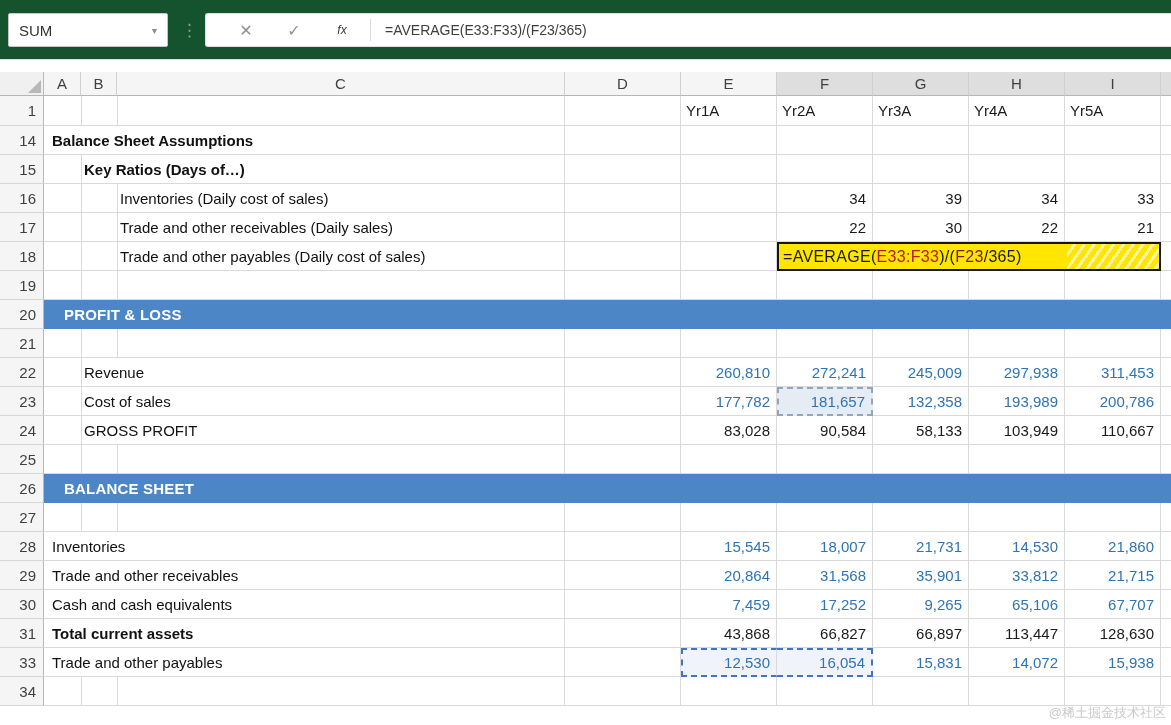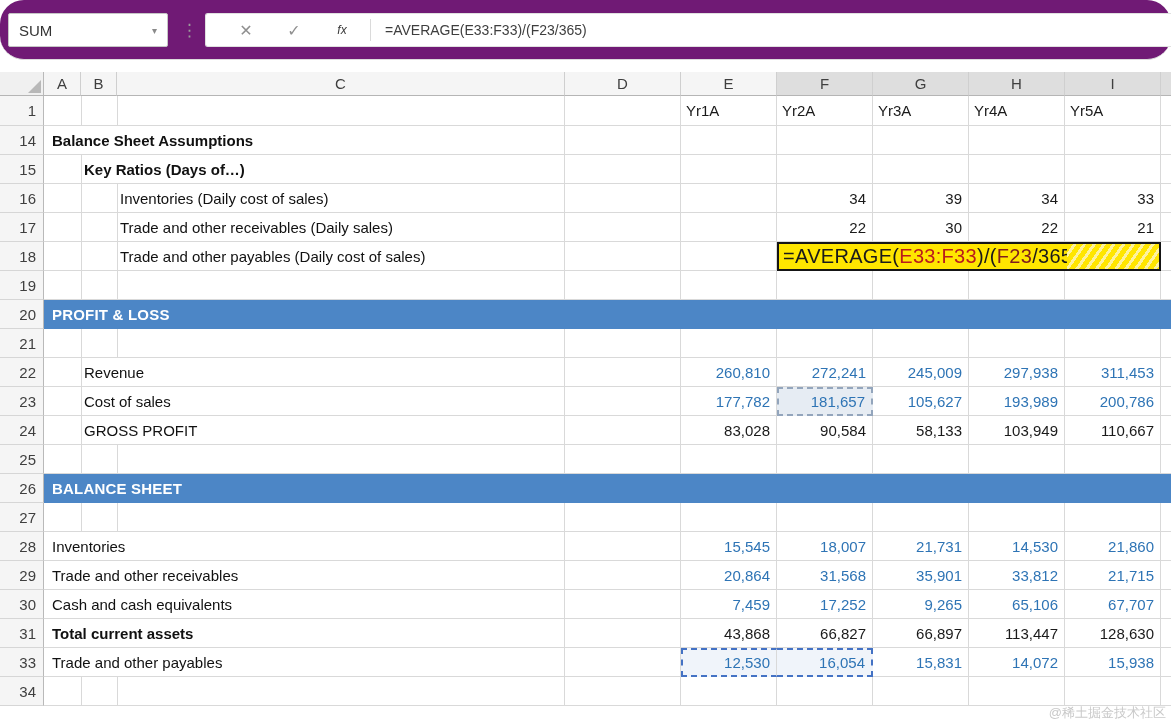--- a/index.html
+++ b/index.html
@@ -1,21 +1,21 @@
 <!DOCTYPE html>
 <html><head>
 <meta charset="utf-8">
 <style>
   * { box-sizing: border-box; margin: 0; padding: 0; }
   html,body { width: 1171px; height: 725px; overflow: hidden; background: #fff;
               font-family: "Liberation Sans", sans-serif; }
   .app { position: relative; width: 1171px; height: 725px; }
 
   
-  .topstrip { height: 60px; background: #701a75; border-bottom: 1px solid #dcdcdc; position: relative; border-radius: 24px; }
+  .topstrip { height: 60px; background: #14532d; border-bottom: 1px solid #dcdcdc; position: relative; }
   .namebox { position: absolute; left: 8px; top: 13px; width: 160px; height: 34px; background: #fff;
              border: 1px solid #c6c6c6; border-radius: 2px; display: flex; align-items: center;
              padding: 0 10px; font-size: 15px; color: #333; }
   .namebox .caret { margin-left: auto; color: #8a8a8a; font-size: 10px; }
   .grip { position: absolute; left: 181px; top: 13px; height: 34px; display: flex; align-items: center;
           color: #9b9b9b; font-size: 17px; }
   .fbar { position: absolute; left: 205px; top: 13px; right: 0; height: 34px; background: #fff;
           border: 1px solid #e0e0e0; border-right: none; border-radius: 3px 0 0 3px;
           display: flex; align-items: center; padding-left: 16px; }
   .fbtn { width: 48px; text-align: center; color: #8f8f8f; font-size: 16px; }
@@ -53,32 +53,32 @@
   .gl { position: absolute; top: 0; bottom: 0; width: 1px; background: #d9d9d9; }
   .cd { width: 116px; border-right: 1px solid #d9d9d9; border-bottom: 1px solid #d9d9d9; }
   .cv { width: 96px; border-right: 1px solid #d9d9d9; border-bottom: 1px solid #d9d9d9;
         display: flex; align-items: center; justify-content: flex-end; padding-right: 6px;
         font-size: 15px; color: #1a1a1a; }
   .cv.left { justify-content: flex-start; padding-left: 5px; padding-right: 0; }
   .blue { color: #2e74b5; }
   .rsliver { width: 10px; border-bottom: 1px solid #d9d9d9; }
 
   .banner { flex: 1; background: #4c86c6; color: #fff; font-weight: bold; font-size: 15px;
-            display: flex; align-items: center; padding-left: 8px; letter-spacing: .2px; }
+            display: flex; align-items: center; padding-left: 20px; letter-spacing: .2px; }
 
   
   .ref2 { background: #e6ecf3; border: 2px dashed #93a5bc; }
   .ref1 { background: rgba(68,114,196,.08); }
   .ref1.l { border-top: 2px dashed #4472c4; border-bottom: 2px dashed #4472c4; border-left: 2px dashed #4472c4; }
   .ref1.r { border-top: 2px dashed #4472c4; border-bottom: 2px dashed #4472c4; border-right: 2px dashed #4472c4; }
 
   
   .frow { display: flex; width: 384px; height: 29px; border: 2px solid #151515; }
   .fcell { width: 288px; background: #ffe600; display: flex; align-items: center; padding-left: 4px;
-           font-size: 20px; letter-spacing: .3px; white-space: nowrap; overflow: visible; color: #111; }
+           font-size: 16px; letter-spacing: .3px; white-space: nowrap; overflow: visible; color: #111; }
   .fhatch { flex: 1; background: repeating-linear-gradient(125deg, #ffe600 0 5px, #fdf29e 5px 8px); }
 
   .watermark { position: absolute; right: 5px; top: 704px; font-size: 13px; color: #c9c9c9; z-index: 5; }
 </style>
 </head>
 <body>
 
 <div class="app">
 
   <div class="topstrip">
@@ -232,21 +232,21 @@
         <div class="cv blue">297,938</div>
         <div class="cv blue">311,453</div>
         <div class="rsliver"></div>
       </div>
       <div class="row">
         <div class="rn">23</div>
         <div class="lab ind1">Cost of sales<div class="gl" style="left: 37px;"></div></div>
         <div class="cd"></div>
         <div class="cv blue">177,782</div>
         <div class="cv blue ref2">181,657</div>
-        <div class="cv blue">105,627</div>
+        <div class="cv blue">132,358</div>
         <div class="cv blue">193,989</div>
         <div class="cv blue">200,786</div>
         <div class="rsliver"></div>
       </div>
       <div class="row">
         <div class="rn">24</div>
         <div class="lab ind1">GROSS PROFIT<div class="gl" style="left: 37px;"></div></div>
         <div class="cd"></div>
         <div class="cv">83,028</div>
         <div class="cv">90,584</div>

